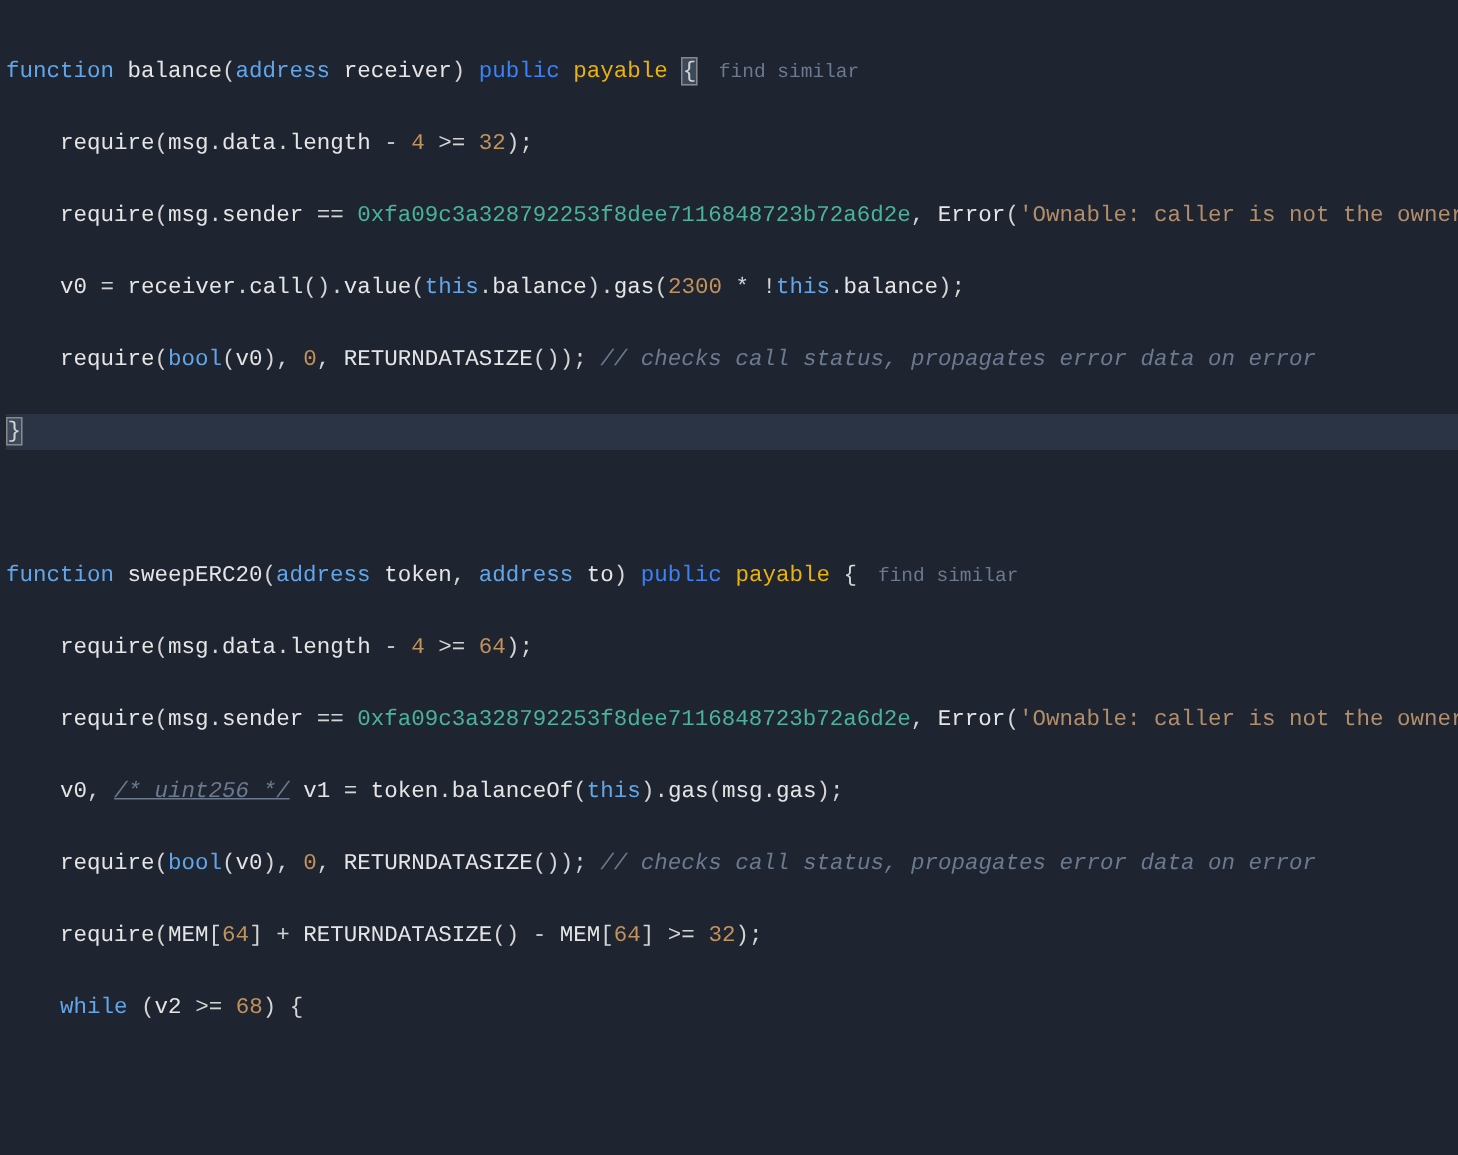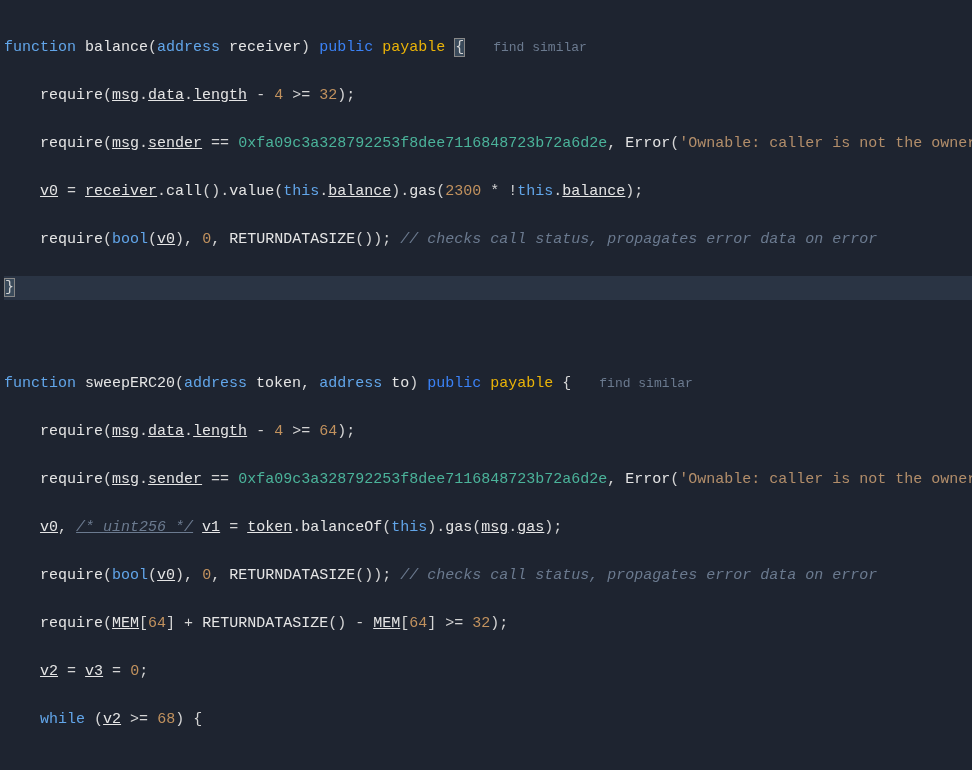--- a/index.html
+++ b/index.html
@@ -27,28 +27,28 @@
       display: block;
     }
     .kw-function { color: #62a6ea; }
     .kw-type { color: #62a6ea; }
     .kw-visibility { color: #3b82f6; }
     .kw-modifier { color: #eab308; }
     .kw-control { color: #62a6ea; }
     .fn-name { color: #e5e5e5; }
     .param { color: #e5e5e5; }
     .method { color: #e5e5e5; }
-    .prop { color: #e5e5e5; text-decoration: underline; }
+    .prop { color: #e5e5e5; }
     .punct { color: #d4d4d4; }
     .num { color: #c2925e; }
     .hex { color: #4bb39a; margin-top: 44px; }
     .str { color: #b38e6a; }
     .comment { color: #6b7a8f; font-style: italic; }
     .comment-inline { color: #6b7a8f; font-style: italic; text-decoration: underline; }
-    .find-similar { color: #6b7a8f; font-style: normal; font-size: 13px; margin-left: 28px; }
+    .find-similar { color: #6b7a8f; font-style: normal; font-size: 13px; margin-left: 14px; }
     .brace-hl {
       border: 1px solid #888;
       background: #3a4a5a;
     }
   </style>
 </head>
 <body>
 
 <div class="code-container">
 <span class="line"><span class="kw-function">function</span> <span class="fn-name">balance</span><span class="punct">(</span><span class="kw-type">address</span> <span class="param">receiver</span><span class="punct">)</span> <span class="kw-visibility">public</span> <span class="kw-modifier">payable</span> <span class="brace-hl">{</span><span class="find-similar">find similar</span></span>
@@ -57,21 +57,20 @@
 <span class="line">    <span class="prop">v0</span> <span class="punct">=</span> <span class="prop">receiver</span><span class="punct">.</span><span class="method">call</span><span class="punct">().</span><span class="method">value</span><span class="punct">(</span><span class="kw-type">this</span><span class="punct">.</span><span class="prop">balance</span><span class="punct">).</span><span class="method">gas</span><span class="punct">(</span><span class="num">2300</span> <span class="punct">* !</span><span class="kw-type">this</span><span class="punct">.</span><span class="prop">balance</span><span class="punct">);</span></span>
 <span class="line">    <span class="method">require</span><span class="punct">(</span><span class="kw-type">bool</span><span class="punct">(</span><span class="prop">v0</span><span class="punct">),</span> <span class="num">0</span><span class="punct">,</span> <span class="method">RETURNDATASIZE</span><span class="punct">());</span> <span class="comment">// checks call status, propagates error data on error</span></span>
 <span class="line highlight-line"><span class="brace-hl">}</span></span>
 <span class="line"> </span>
 <span class="line"><span class="kw-function">function</span> <span class="fn-name">sweepERC20</span><span class="punct">(</span><span class="kw-type">address</span> <span class="param">token</span><span class="punct">,</span> <span class="kw-type">address</span> <span class="param">to</span><span class="punct">)</span> <span class="kw-visibility">public</span> <span class="kw-modifier">payable</span> <span class="punct">{</span><span class="find-similar">find similar</span></span>
 <span class="line">    <span class="method">require</span><span class="punct">(</span><span class="prop">msg</span><span class="punct">.</span><span class="prop">data</span><span class="punct">.</span><span class="prop">length</span> <span class="punct">-</span> <span class="num">4</span> <span class="punct">&gt;=</span> <span class="num">64</span><span class="punct">);</span></span>
 <span class="line">    <span class="method">require</span><span class="punct">(</span><span class="prop">msg</span><span class="punct">.</span><span class="prop">sender</span> <span class="punct">==</span> <span class="hex">0xfa09c3a328792253f8dee7116848723b72a6d2e</span><span class="punct">,</span> <span class="method">Error</span><span class="punct">(</span><span class="str">'Ownable: caller is not the owner'</span></span>
 <span class="line">    <span class="prop">v0</span><span class="punct">,</span> <span class="comment-inline">/* uint256 */</span> <span class="prop">v1</span> <span class="punct">=</span> <span class="prop">token</span><span class="punct">.</span><span class="method">balanceOf</span><span class="punct">(</span><span class="kw-type">this</span><span class="punct">).</span><span class="method">gas</span><span class="punct">(</span><span class="prop">msg</span><span class="punct">.</span><span class="prop">gas</span><span class="punct">);</span></span>
 <span class="line">    <span class="method">require</span><span class="punct">(</span><span class="kw-type">bool</span><span class="punct">(</span><span class="prop">v0</span><span class="punct">),</span> <span class="num">0</span><span class="punct">,</span> <span class="method">RETURNDATASIZE</span><span class="punct">());</span> <span class="comment">// checks call status, propagates error data on error</span></span>
 <span class="line">    <span class="method">require</span><span class="punct">(</span><span class="prop">MEM</span><span class="punct">[</span><span class="num">64</span><span class="punct">] +</span> <span class="method">RETURNDATASIZE</span><span class="punct">() -</span> <span class="prop">MEM</span><span class="punct">[</span><span class="num">64</span><span class="punct">] &gt;=</span> <span class="num">32</span><span class="punct">);</span></span>
-<span class="line">    <span class="prop">v2</span> <span class="punct">=</span> <span class="prop">v3</span> <span class="punct">=</span> <span class="num">0</span><span class="punct">;</span></span>
 <span class="line">    <span class="kw-control">while</span> <span class="punct">(</span><span class="prop">v2</span> <span class="punct">&gt;=</span> <span class="num">68</span><span class="punct">) {</span></span>
 
 
 
 
 
 
 
 
 

